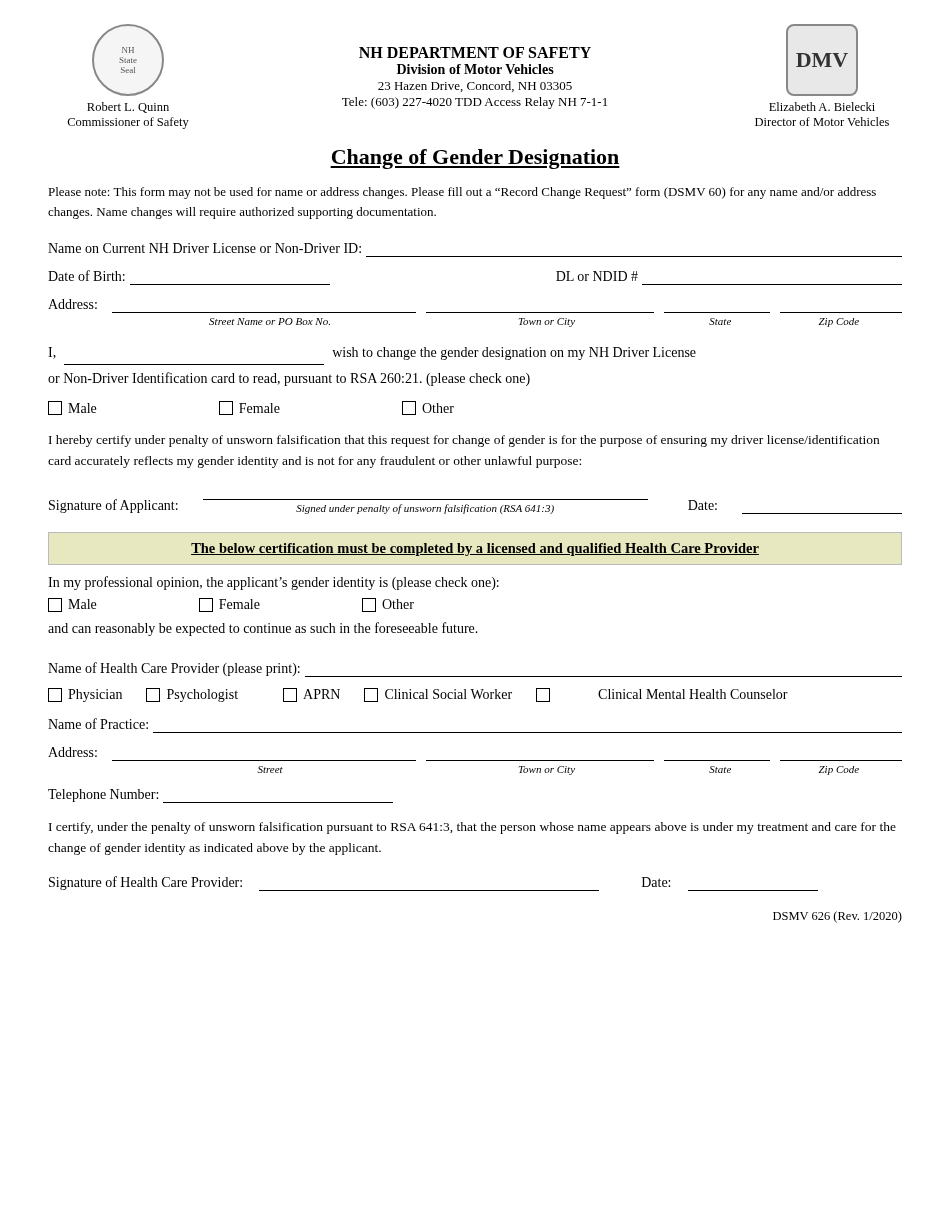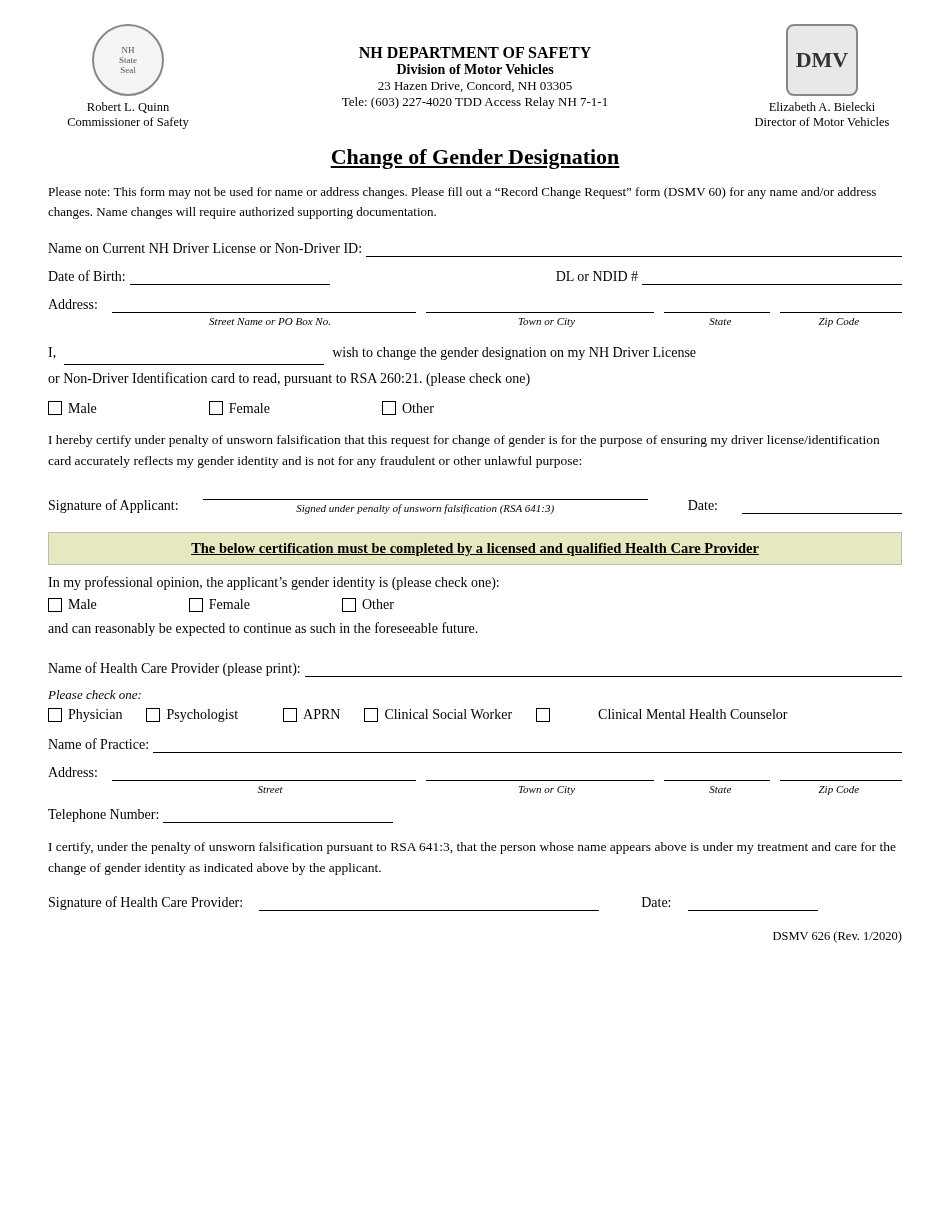--- a/index.html
+++ b/index.html
@@ -116,21 +116,21 @@
       padding: 7px 14px;
       font-weight: bold;
       text-decoration: underline;
       font-size: 14.5px;
       text-align: center;
       margin: 18px 0 10px 0;
     }
     .checkbox-row {
       display: flex;
       align-items: center;
-      gap: 12px;
+      gap: 22px;
       margin: 8px 0;
       flex-wrap: wrap;
     }
     .checkbox-item {
       display: flex;
       align-items: center;
       gap: 6px;
       font-size: 14px;
     }
     .checkbox-box {
@@ -257,21 +257,20 @@
   </div>
 </div>
 <div style="font-size:14px; margin-top:4px; margin-bottom:12px;">and can reasonably be expected to continue as such in the foreseeable future.</div>
 
 <div class="field-row" style="margin-top:22px;">
   <span class="field-label">Name of Health Care Provider (please print):</span>
   <div class="field-line"></div>
 </div>
 
 <div style="margin-top:8px;">
-  <div style="font-style:italic; font-size:13px;">Please check one:</div>
   <div class="checkbox-row" style="margin-top:4px; gap:14px; flex-wrap:wrap;">
     <div class="checkbox-item">
       <div class="checkbox-box"></div>
       <span>Physician</span>
     </div>
     <div class="checkbox-item" style="margin-left:10px;">
       <div class="checkbox-box"></div>
       <span>Psychologist</span>
     </div>
     <div class="checkbox-item" style="margin-left:10px;padding-left:21px;">

